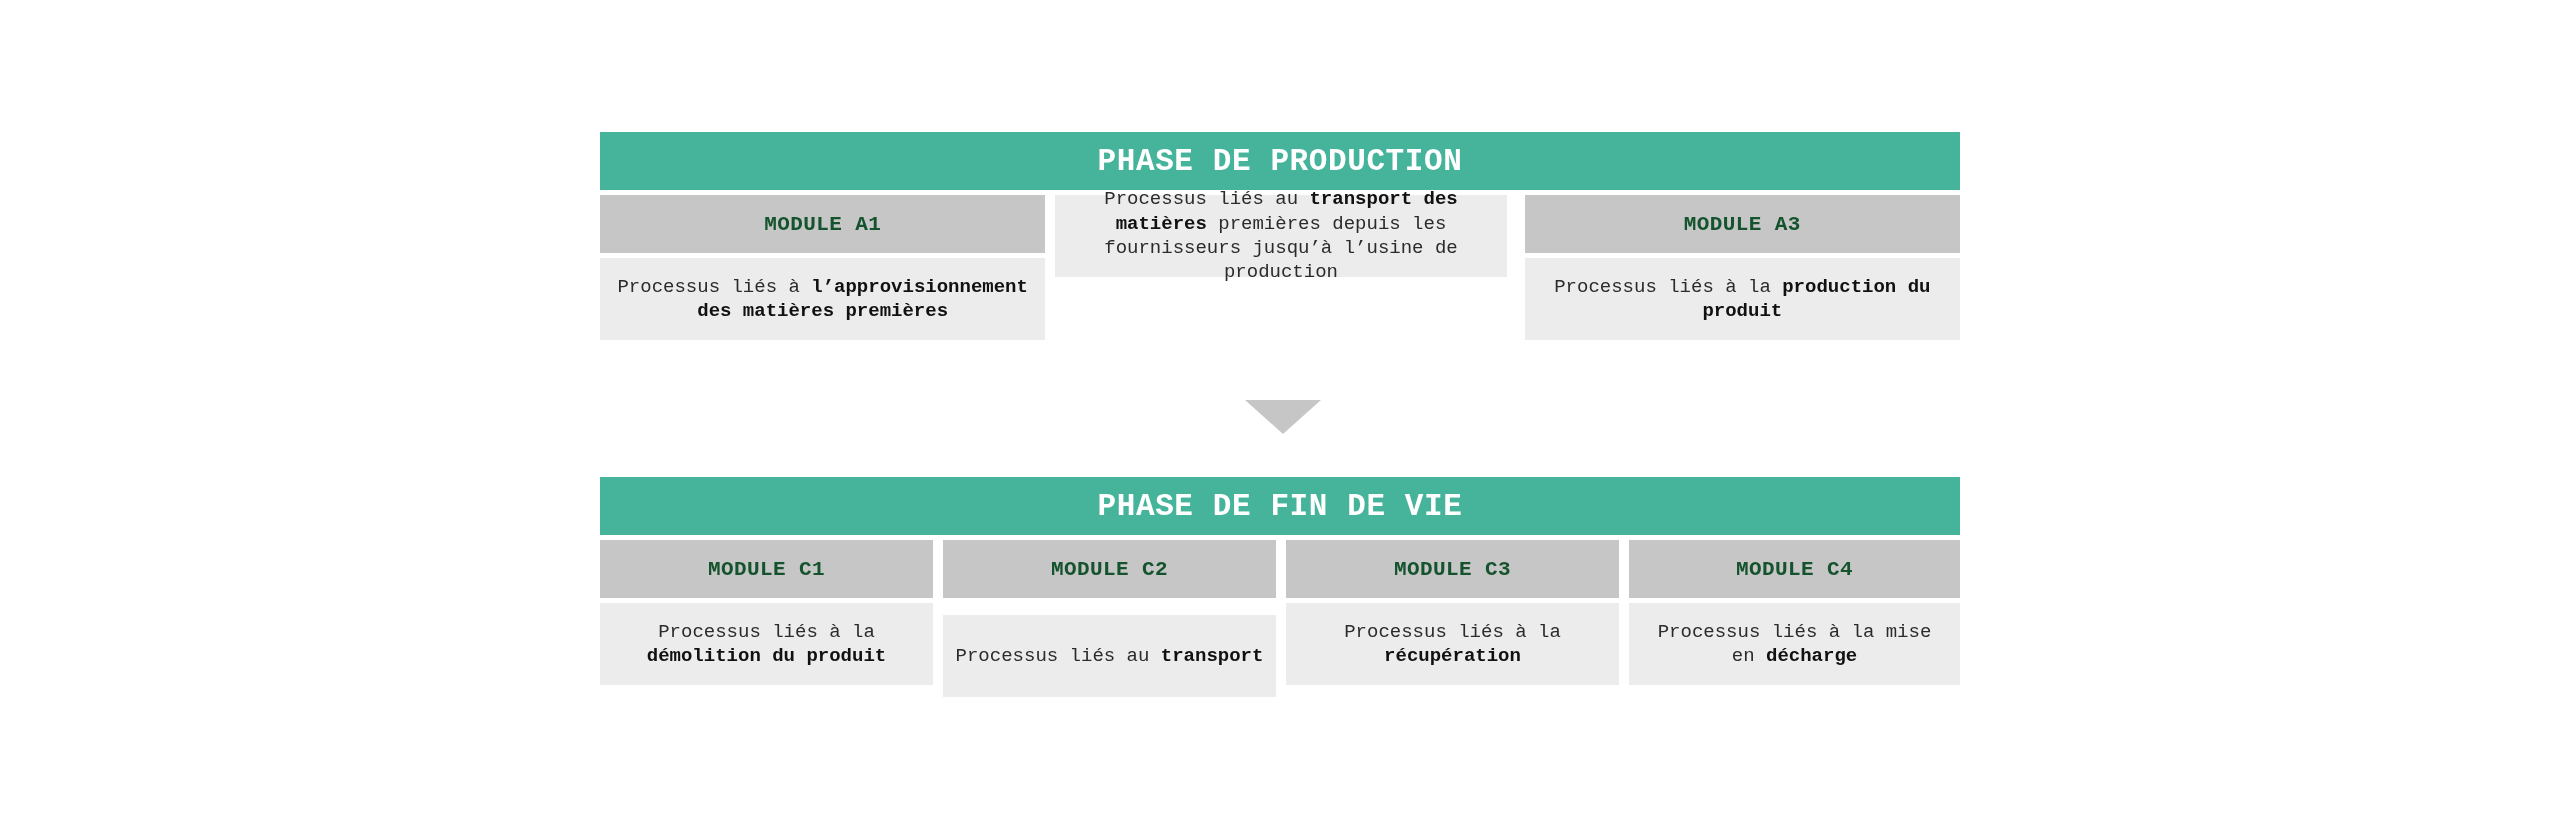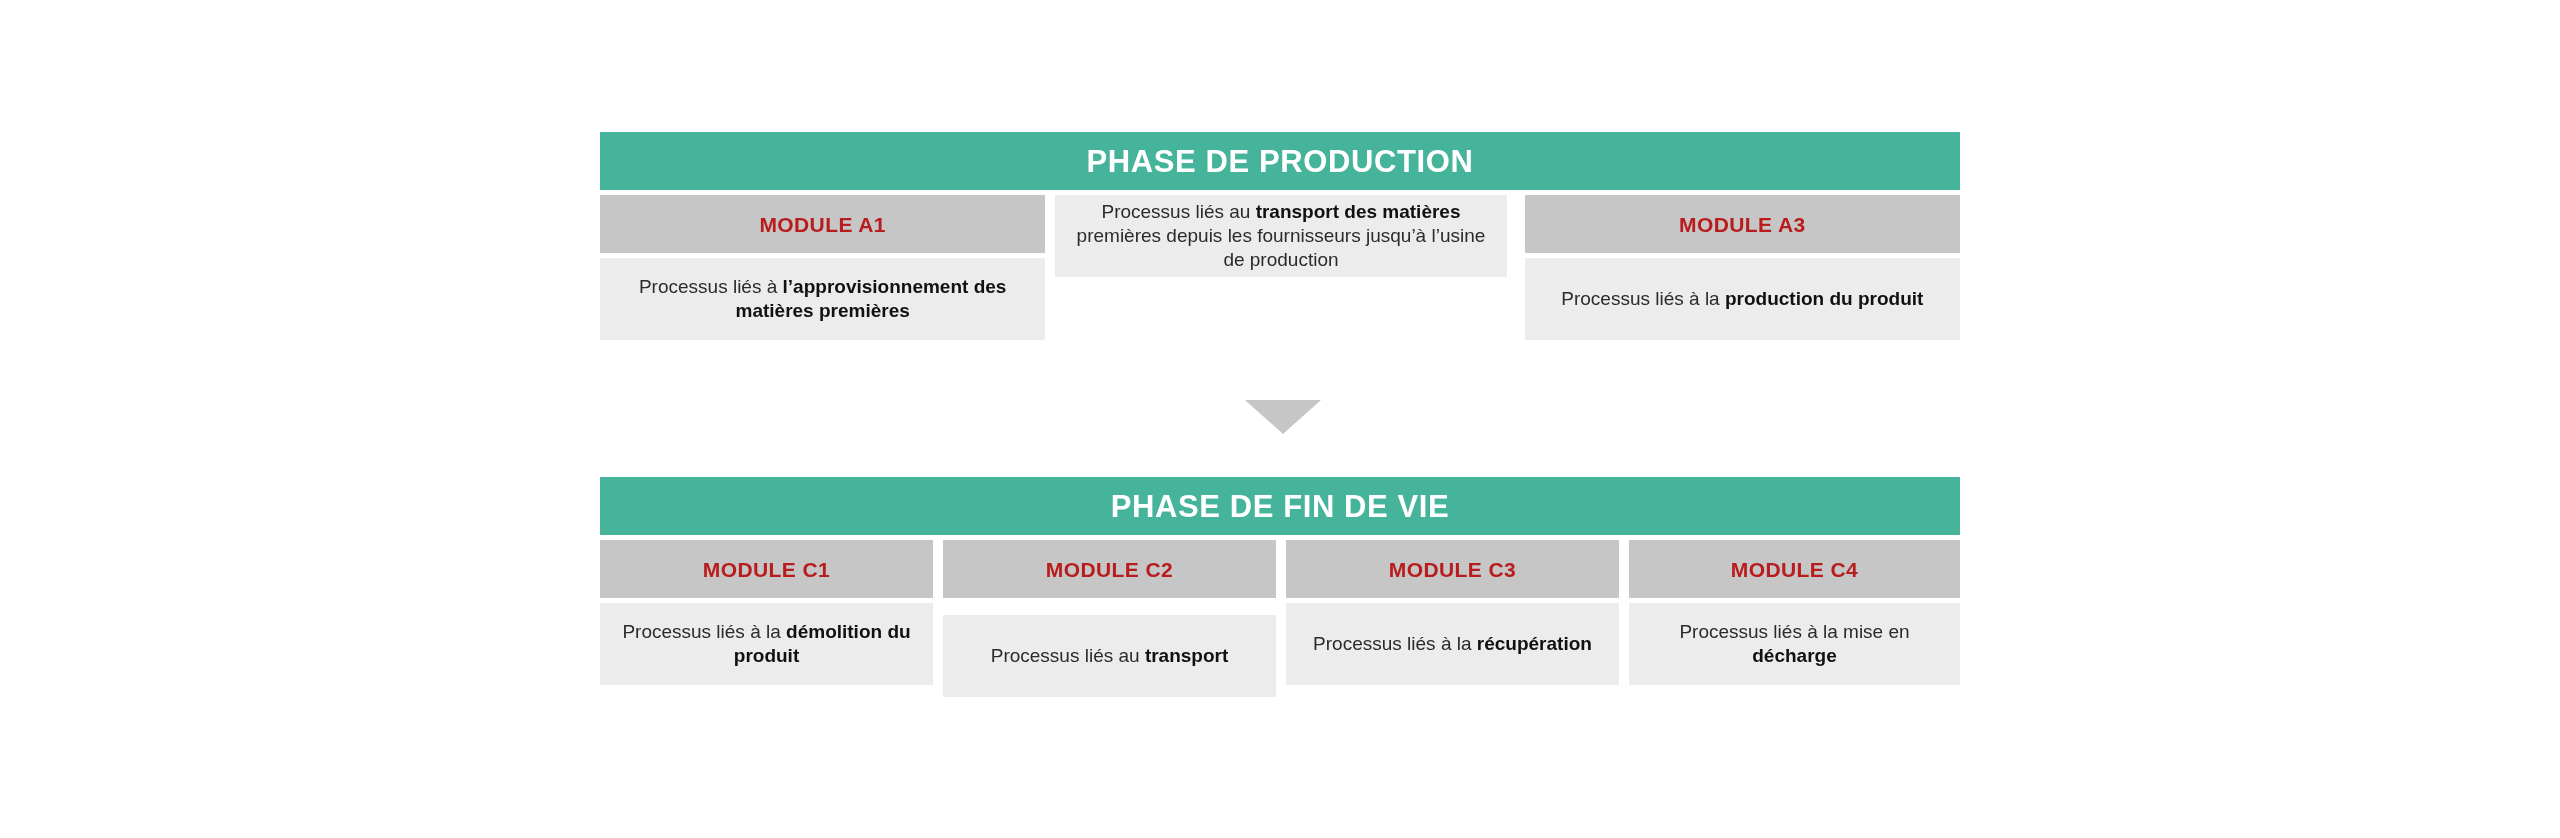--- a/index.html
+++ b/index.html
@@ -11,20 +11,21 @@
     width: 2560px;
     height: 838px;
     font-family: "Liberation Sans", sans-serif;
     overflow: hidden;
   }
 
   #diagram-root {
     position: relative;
     width: 2560px;
     height: 734px;
+    font-family: Liberation Mono, monospace;
   }
 
   .phase-block {
     position: absolute;
     left: 600px;
     width: 1360px;
   }
 
   #phase-production { top: 132px; }
   #phase-endoflife  { top: 477px; }
@@ -58,21 +59,21 @@
 
   .module-header {
     background: #c6c6c6;
     height: 58px;
     display: flex;
     align-items: center;
     justify-content: center;
     margin-bottom: 5px;
   }
   .module-header-label {
-    color: #b91c1c;
+    color: #14532d;
     font-size: 21px;
     font-weight: bold;
     letter-spacing: 0.4px;
     text-transform: uppercase;
     line-height: 1;
   }
 
   .module-body {
     background: #ececec;
     height: 82px;

